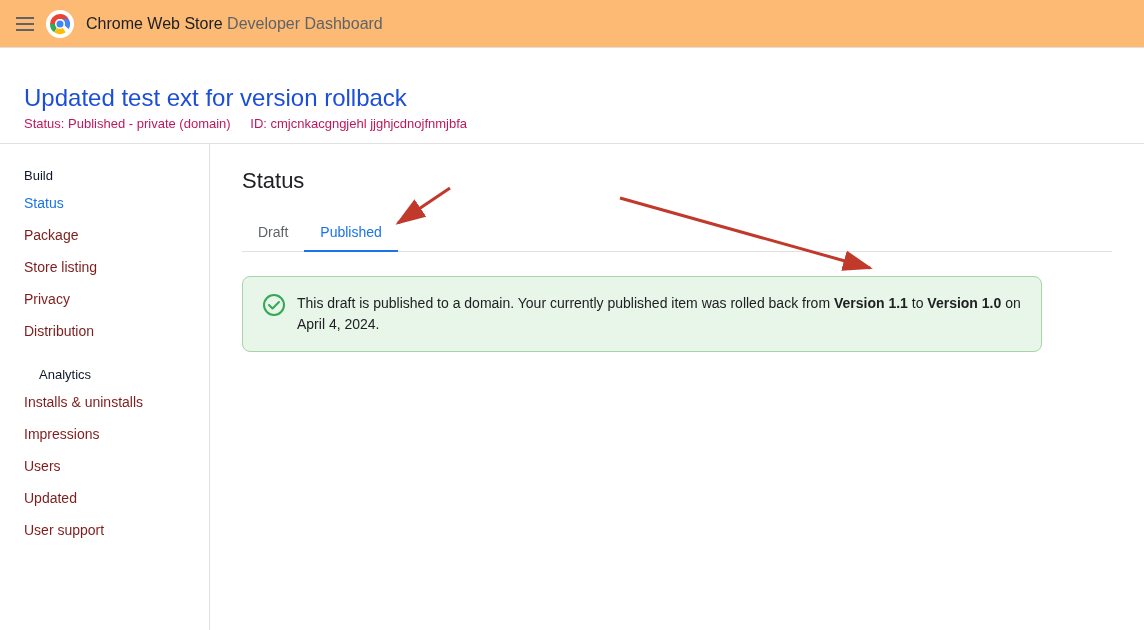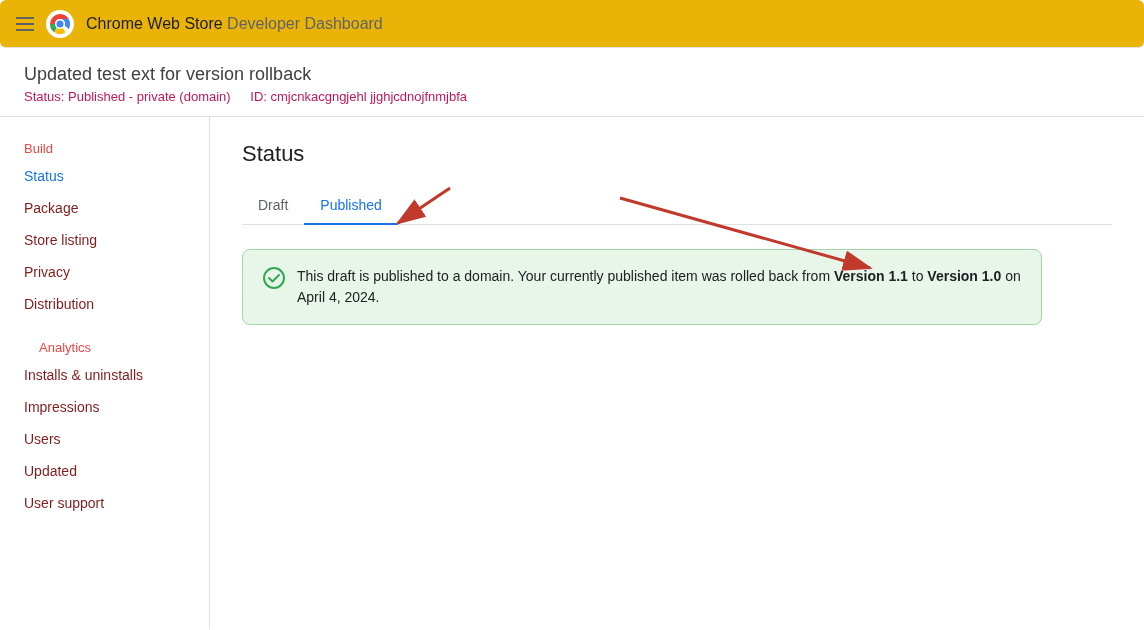--- a/index.html
+++ b/index.html
@@ -5,42 +5,42 @@
     * { box-sizing: border-box; margin: 0; padding: 0; }
     body { font-family: 'Google Sans', Arial, sans-serif; font-size: 14px; color: #202124; background: #fff; width: 1144px; height: 630px; overflow: hidden; }
 
     
     .topbar {
       display: flex;
       align-items: center;
       height: 48px;
       padding: 0 16px;
       border-bottom: 1px solid #e0e0e0;
-      background: #eab308;
+      background: #fdba74;
       gap: 12px;
-      border-radius: 6px;
     }
     .topbar-menu-icon { cursor: pointer; display: flex; flex-direction: column; gap: 4px; }
     .topbar-menu-icon span { display: block; width: 18px; height: 2px; background: #5f6368; }
     .topbar-logo { display: flex; align-items: center; gap: 4px; }
     .chrome-logo { width: 28px; height: 28px; }
     .topbar-title { font-size: 16px; color: #202124; }
     .topbar-title strong { font-weight: 500; }
     .topbar-title span { color: #5f6368; font-weight: 400; }
 
     
     .page-header {
       padding: 16px 24px 12px 24px;
       border-bottom: 1px solid #e0e0e0;
     }
     .page-header h1 {
-      font-size: 18px;
-      font-weight: 500;
-      color: #404040;
+      font-size: 24px;
+      font-weight: 500;
+      color: #1d4ed8;
       margin-bottom: 4px;
+      margin-top: 20px;
     }
     .page-header .meta {
       font-size: 13px;
       color: #be185d;
     }
     .page-header .meta span { margin-right: 16px; }
 
     
     .main-layout {
       display: flex;
@@ -52,21 +52,21 @@
       width: 210px;
       min-width: 210px;
       border-right: 1px solid #e0e0e0;
       padding: 16px 0;
       background: #fff;
       overflow-y: auto;
     }
     .sidebar-section-label {
       font-size: 13px;
       font-weight: 500;
-      color: #ef4444;
+      color: #0f172a;
       padding: 8px 24px 4px 24px;
     }
     .sidebar-item {
       display: block;
       padding: 8px 24px;
       font-size: 14px;
       color: #7f1d1d;
       cursor: pointer;
       text-decoration: none;
       border-radius: 0;

